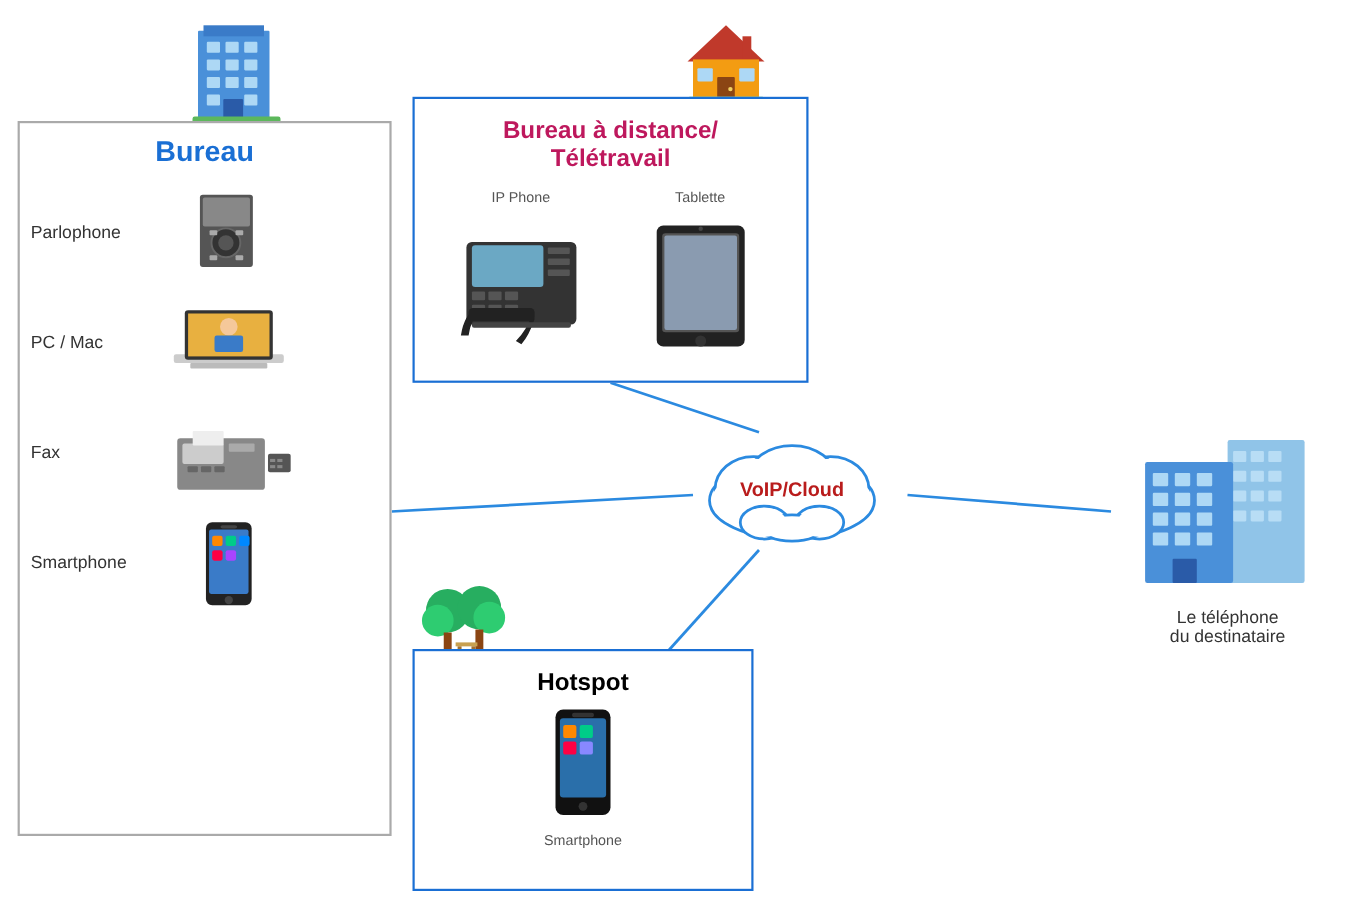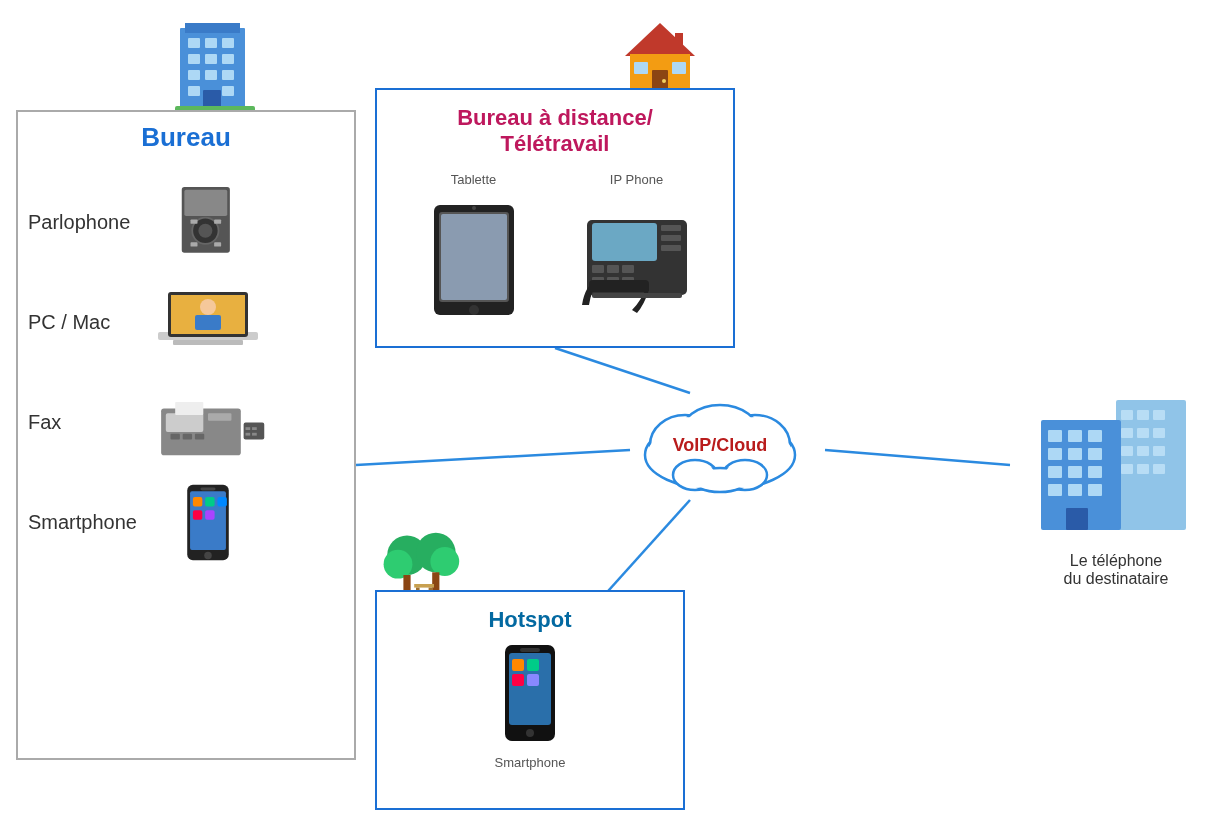--- a/index.html
+++ b/index.html
@@ -21,29 +21,29 @@
       height: 650px;
       border: 2px solid #aaa;
       background: #fff;
       padding: 10px;
     }
     .bureau-title {
       color: #1a6fd4;
       font-size: 26px;
       font-weight: bold;
       text-align: center;
-      margin-bottom: 24px;
+      margin-bottom: 14px;
     }
     .bureau-item {
       display: flex;
       align-items: center;
       margin: 10px 0;
     }
     .bureau-item-label {
-      font-size: 20px;
+      font-size: 16px;
       color: #333;
       width: 110px;
       flex-shrink: 0;
     }
     .bureau-item-icon {
       width: 120px;
       height: 90px;
       display: flex;
       align-items: center;
       justify-content: center;
@@ -112,21 +112,21 @@
       position: absolute;
       left: 375px;
       top: 590px;
       width: 310px;
       height: 220px;
       border: 2px solid #1a6fd4;
       background: #fff;
       padding: 15px;
     }
     .hotspot-title {
-      color: #0369a1;
+      color: #000000;
       font-size: 22px;
       font-weight: bold;
       text-align: center;
       margin-bottom: 10px;
     }
     .hotspot-items {
       display: flex;
       justify-content: space-around;
       align-items: center;
     }
@@ -328,36 +328,20 @@
     <rect x="52" y="44" width="14" height="12" fill="#add8f5" rx="1"></rect>
 
     <rect x="5" y="70" width="70" height="5" fill="#27ae60" rx="2"></rect>
   </svg>
 </div>
 
 <div class="remote-box">
   <div class="remote-title">Bureau à distance/<br>Télétravail</div>
   <div class="remote-items">
     <div class="remote-item">
-      <div class="remote-item-label">Tablette</div>
-      <div class="remote-item-icon">
-        <svg viewBox="0 0 90 120" width="90" height="120" xmlns="http://www.w3.org/2000/svg">
-
-          <rect x="5" y="5" width="80" height="110" fill="#222" rx="6"></rect>
-          <rect x="10" y="12" width="70" height="90" fill="#555" rx="3"></rect>
-
-          <rect x="12" y="14" width="66" height="86" fill="#8a9bb0" rx="2"></rect>
-
-          <circle cx="45" cy="110" r="5" fill="#333"></circle>
-
-          <circle cx="45" cy="8" r="2" fill="#444"></circle>
-        </svg>
-      </div>
-    </div>
-    <div class="remote-item">
       <div class="remote-item-label">IP Phone</div>
       <div class="remote-item-icon">
         <svg viewBox="0 0 120 110" width="120" height="110" xmlns="http://www.w3.org/2000/svg">
 
           <rect x="10" y="15" width="100" height="75" fill="#333" rx="5"></rect>
 
           <rect x="15" y="18" width="65" height="38" fill="#6ba8c4" rx="3"></rect>
 
           <rect x="15" y="60" width="12" height="8" fill="#555" rx="1"></rect>
           <rect x="30" y="60" width="12" height="8" fill="#555" rx="1"></rect>
@@ -368,20 +352,36 @@
 
           <rect x="84" y="20" width="20" height="6" fill="#555" rx="1"></rect>
           <rect x="84" y="30" width="20" height="6" fill="#555" rx="1"></rect>
           <rect x="84" y="40" width="20" height="6" fill="#555" rx="1"></rect>
 
           <path d="M5 100 Q8 80 20 75 L22 80 Q14 85 12 100 Z" fill="#222"></path>
           <path d="M55 105 Q65 95 70 80 L72 85 Q67 100 60 108 Z" fill="#222"></path>
           <rect x="12" y="75" width="60" height="12" fill="#222" rx="4"></rect>
 
           <rect x="15" y="88" width="90" height="5" fill="#444" rx="2"></rect>
+        </svg>
+      </div>
+    </div>
+    <div class="remote-item">
+      <div class="remote-item-label">Tablette</div>
+      <div class="remote-item-icon">
+        <svg viewBox="0 0 90 120" width="90" height="120" xmlns="http://www.w3.org/2000/svg">
+
+          <rect x="5" y="5" width="80" height="110" fill="#222" rx="6"></rect>
+          <rect x="10" y="12" width="70" height="90" fill="#555" rx="3"></rect>
+
+          <rect x="12" y="14" width="66" height="86" fill="#8a9bb0" rx="2"></rect>
+
+          <circle cx="45" cy="110" r="5" fill="#333"></circle>
+
+          <circle cx="45" cy="8" r="2" fill="#444"></circle>
         </svg>
       </div>
     </div>
   </div>
 </div>
 
 <div class="trees-icon">
   <svg viewBox="0 0 100 75" xmlns="http://www.w3.org/2000/svg">
 
     <circle cx="30" cy="28" r="22" fill="#27ae60"></circle>

